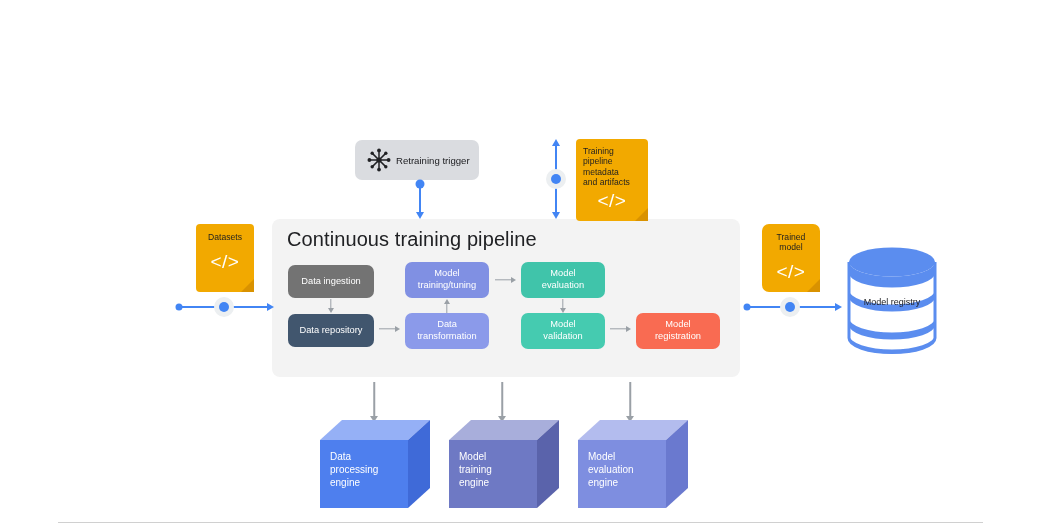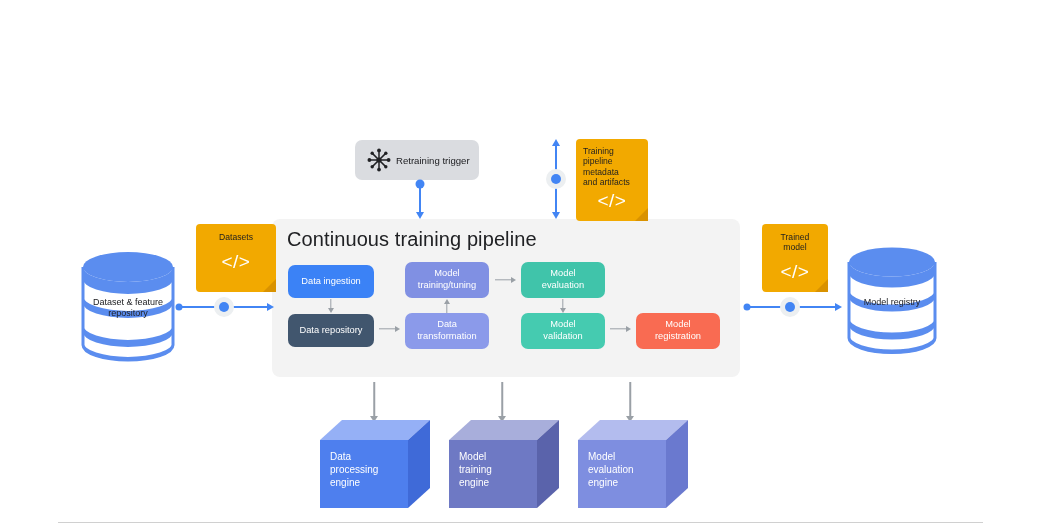--- a/index.html
+++ b/index.html
@@ -155,21 +155,21 @@
   #footer-rule{left:58px;top:522px;width:925px;height:1px;background:#d0d0d0;}
 </style>
 </head>
 <body>
 
 <div id="canvas">
 
   <div class="abs" id="pipeline-panel"></div>
   <div class="abs" id="pipeline-title">Continuous training pipeline</div>
 
-  <div class="abs step" style="left:288px;top:265px;width:86px;height:33px;background:#3b82f6;">
+  <div class="abs step" style="left:288px;top:265px;width:86px;height:33px;background:#737373;">
     <span>Data ingestion</span>
   </div>
 
   <div class="abs step" style="left:288px;top:314px;width:86px;height:33px;background:#41566e;">
     <span>Data repository</span>
   </div>
 
   <div class="abs step" style="left:405px;top:262px;width:84px;height:36px;background:#8090e3;white-space:pre-line;">
     <span style="white-space: pre-line;">Model
 training/tuning</span>
@@ -213,35 +213,22 @@
   </div>
   <div class="abs garrow-v" style="left:557px;top:299px;width:12px;height:14px;">
     <span class="ln" style="height:9px;"></span>
       <span class="hd"></span>
   </div>
   <div class="abs garrow-h" style="left:610px;top:324px;width:21px;height:10px;">
     <span class="ln" style="width:16px;"></span>
       <span class="hd"></span>
   </div>
 
-  <div class="db" style="left:79px;top:249px;width:98px;height:114px;">
-    <svg width="98" height="114" viewBox="0 0 98 114">
-      <path d="M4,18 L4,96 A45,15 0 0 0 94,96 L94,18 Z" fill="#ffffff"></path>
-      <ellipse cx="49" cy="18" rx="45" ry="15" fill="#5b8def"></ellipse>
-      <path d="M4,18 A45,15 0 0 0 94,18 L94,30 A45,15 0 0 1 4,30 Z" fill="#5b8def"></path>
-      <path d="M4,47 A45,15 0 0 0 94,47 L94,54 A45,15 0 0 1 4,54 Z" fill="#5b8def"></path>
-      <path d="M4,76 A45,15 0 0 0 94,76 L94,83 A45,15 0 0 1 4,83 Z" fill="#5b8def"></path>
-      <path d="M4,93 A45,15 0 0 0 94,93 L94,97 A45,15 0 0 1 4,97 Z" fill="#5b8def"></path>
-      <path d="M4,18 L4,96 A45,15 0 0 0 94,96 L94,18" fill="none" stroke="#5b8def" stroke-width="3"></path>
-    </svg>
-    <div class="lbl" style="top: 48px; white-space: pre-line;" style2="">Dataset &amp; feature
-repository</div>
-  </div>
-
-  <div class="note" style="left:196px;top:224px;width:58px;height:68px;padding-left:22px;">
+
+  <div class="note" style="left:196px;top:224px;width:58px;height:68px;">
     <div class="ntext" style="top:8px;text-align:center;">Datasets</div>
     <div class="code" style="top:28px;">&lt;/&gt;</div>
     <span class="fold"></span>
   </div>
 
   <div class="abs bflow" style="left:176px;top:297px;width:98px;height:20px;">
     <span class="line" style="width:92px;"></span>
     <span class="dot-s" style="left:3px;"></span>
     <span class="dot-hub" style="left:48px;">
         <i></i>
@@ -294,21 +281,21 @@
     </svg>
     <span class="rtlabel">Retraining trigger</span>
   </div>
 
   <div class="abs bflow-v" style="left:410px;top:180px;width:20px;height:39px;">
     <span class="line" style="height:35px;top:2px;"></span>
     <span class="dot-s" style="top:4px;width:9px;height:9px;"></span>
     <span class="head-dn"></span>
   </div>
 
-  <div class="note" style="left:762px;top:224px;width:66px;height:68px;">
+  <div class="note" style="left:762px;top:224px;width:58px;height:68px;border-radius:7px;">
     <div class="ntext" style="top:8px;text-align:center;white-space:pre-line;">Trained
 model</div>
     <div class="code" style="top:38px;">&lt;/&gt;</div>
     <span class="fold"></span>
   </div>
 
   <div class="abs bflow" style="left:744px;top:297px;width:98px;height:20px;">
     <span class="line" style="width:92px;"></span>
     <span class="dot-s" style="left:3px;"></span>
     <span class="dot-hub" style="left:46px;">

